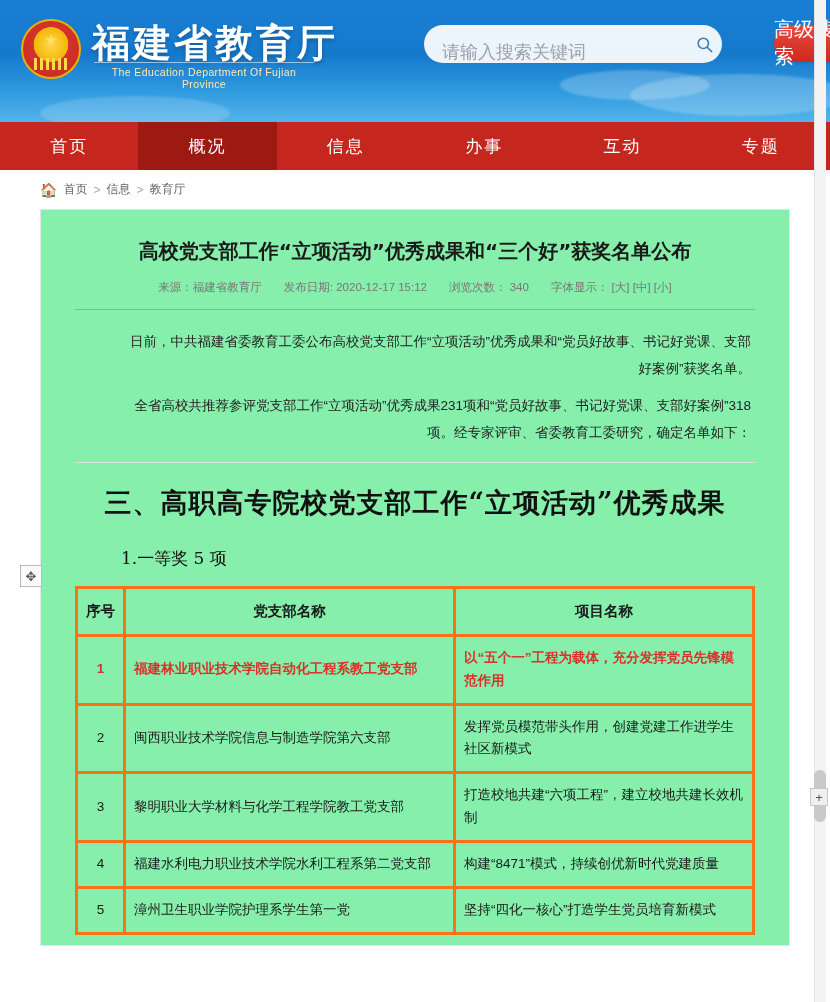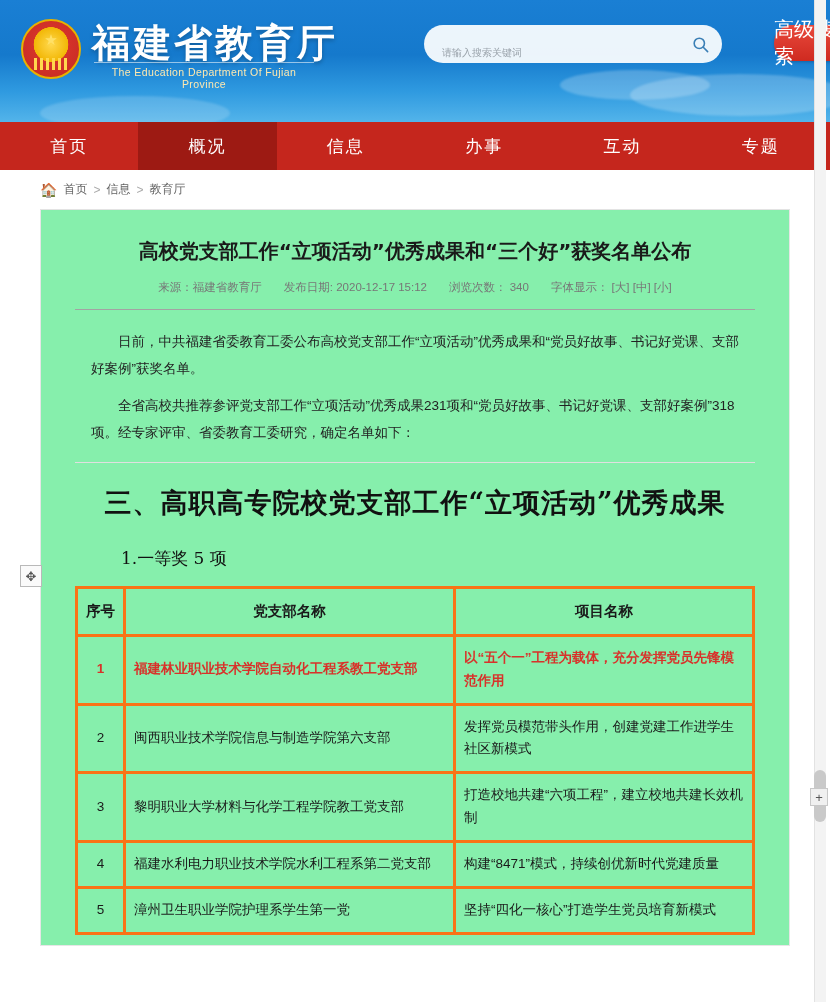--- a/index.html
+++ b/index.html
@@ -82,21 +82,21 @@
     background: rgba(255,255,255,0.92);
     border-radius: 19px;
     display: flex;
     align-items: center;
   }
   .search-input {
     flex: 1;
     border: none;
     outline: none;
     background: transparent;
-    font-size: 10px;
+    font-size: 18px;
     color: #333;
     padding: 0 12px 0 18px;
     font-family: "Liberation Sans", sans-serif;
     margin-top: 16px;
   }
   .search-input::placeholder { color: #9aa3ab; }
   .search-icon {
     width: 44px; height: 38px;
     display: flex; align-items: center; justify-content: center;
     cursor: pointer;
@@ -176,21 +176,21 @@
     padding-bottom: 14px;
     border-bottom: 1px solid #a3a3a3;
   }
   .art-meta .fs-links span { cursor: pointer; }
   .art-body {
     padding: 18px 4px 0 4px;
     font-size: 13.5px;
     color: #222;
     line-height: 2.0;
   }
-  .art-body p { margin: 0 0 10px 12px; text-indent: 2em; }
+  .art-body p { margin: 0 0 10px 12px; text-indent: 2em; text-align: right; }
   .divider {
     border: none;
     border-top: 1px solid #e0e0e0;
     margin: 16px 0 22px 0;
   }
   .sec-title {
     text-align: center;
     font-size: 27px;
     font-weight: bold;
     color: #111;

